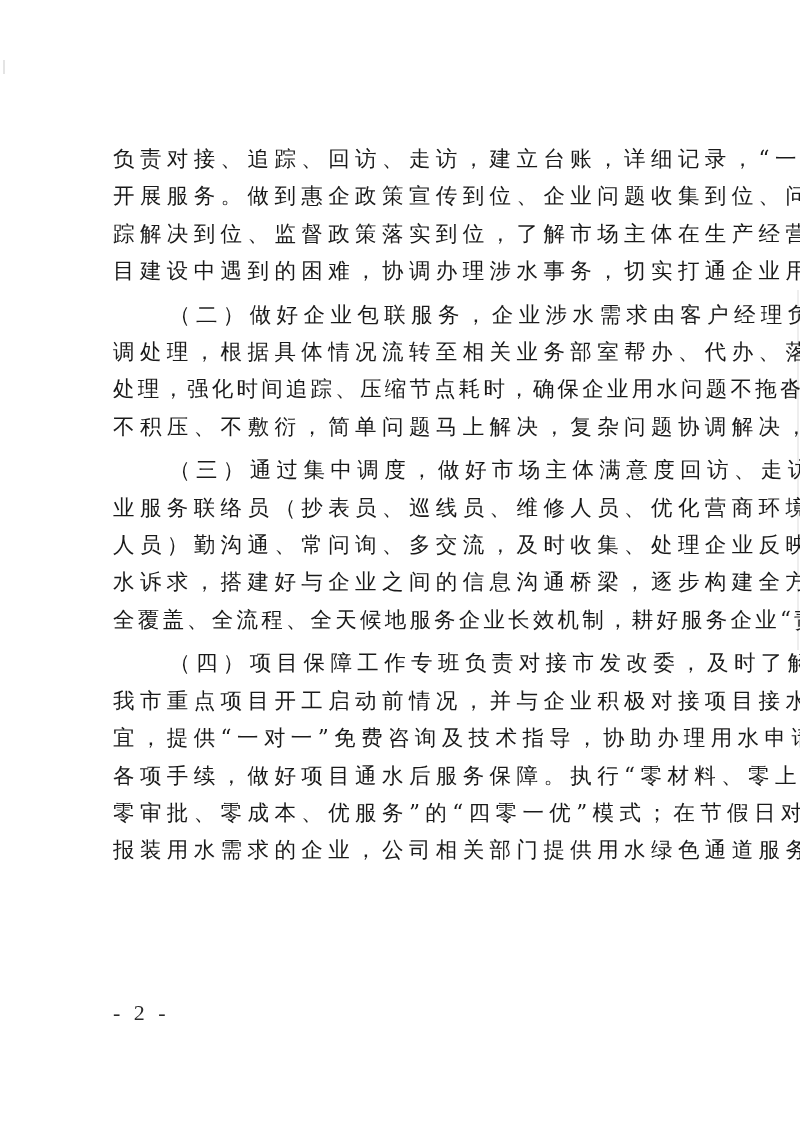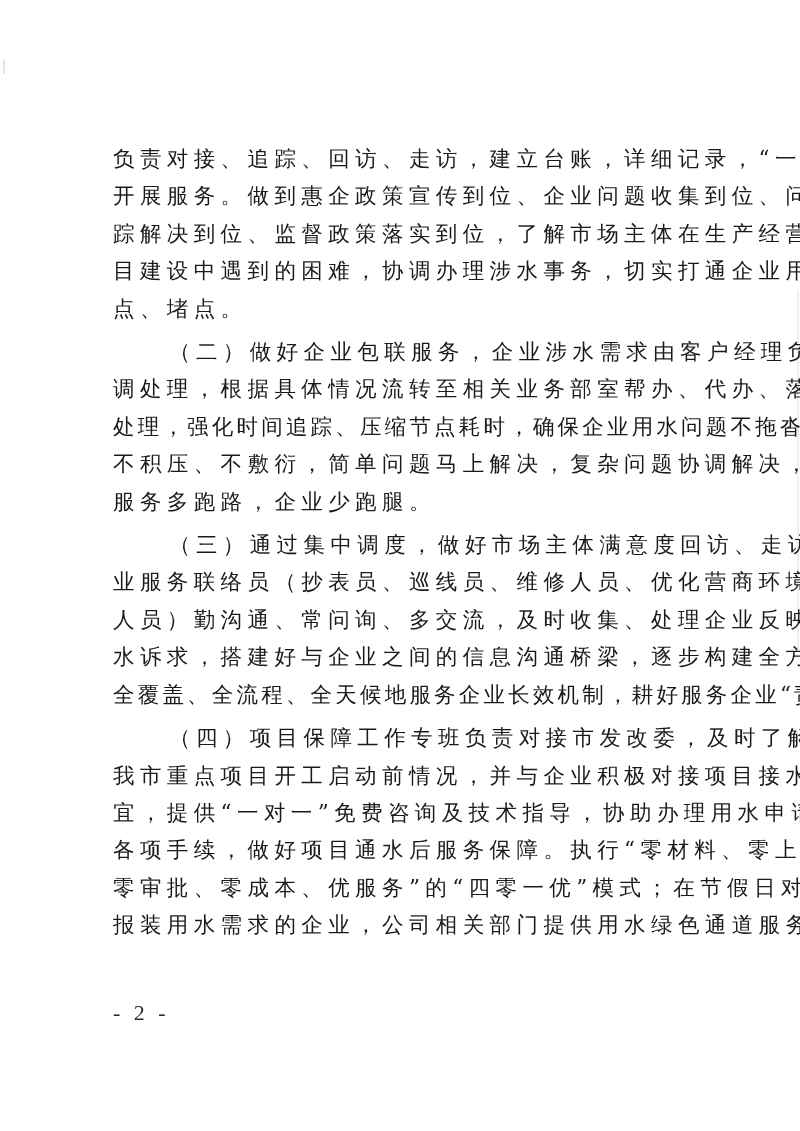--- a/index.html
+++ b/index.html
@@ -65,29 +65,27 @@
 
 <div class="scan-mark-left"></div>
 <div class="scan-mark-right"></div>
 
 <div class="page">
   <p class="para">
     <span class="line">负责对接、追踪、回访、走访，建立台账，详细记录，“一对一”</span>
     <span class="line">开展服务。做到惠企政策宣传到位、企业问题收集到位、问题跟</span>
     <span class="line">踪解决到位、监督政策落实到位，了解市场主体在生产经营、项</span>
     <span class="line">目建设中遇到的困难，协调办理涉水事务，切实打通企业用水难</span>
-    <span class="line">点、堵点。</span>
   </p>
 
   <p class="para">
     <span class="line" style="padding-left:56px">（二）做好企业包联服务，企业涉水需求由客户经理负责协</span>
     <span class="line">调处理，根据具体情况流转至相关业务部室帮办、代办、落实、</span>
     <span class="line" style="letter-spacing:3.2px">处理，强化时间追踪、压缩节点耗时，确保企业用水问题不拖沓、</span>
     <span class="line">不积压、不敷衍，简单问题马上解决，复杂问题协调解决，做到</span>
-    <span class="line">服务多跑路，企业少跑腿。</span>
   </p>
 
   <p class="para">
     <span class="line" style="padding-left:56px">（三）通过集中调度，做好市场主体满意度回访、走访；企</span>
     <span class="line">业服务联络员（抄表员、巡线员、维修人员、优化营商环境服务</span>
     <span class="line">人员）勤沟通、常问询、多交流，及时收集、处理企业反映的用</span>
     <span class="line">水诉求，搭建好与企业之间的信息沟通桥梁，逐步构建全方位、</span>
     <span class="line" style="letter-spacing:3.2px">全覆盖、全流程、全天候地服务企业长效机制，耕好服务企业“责</span>
   </p>
 

